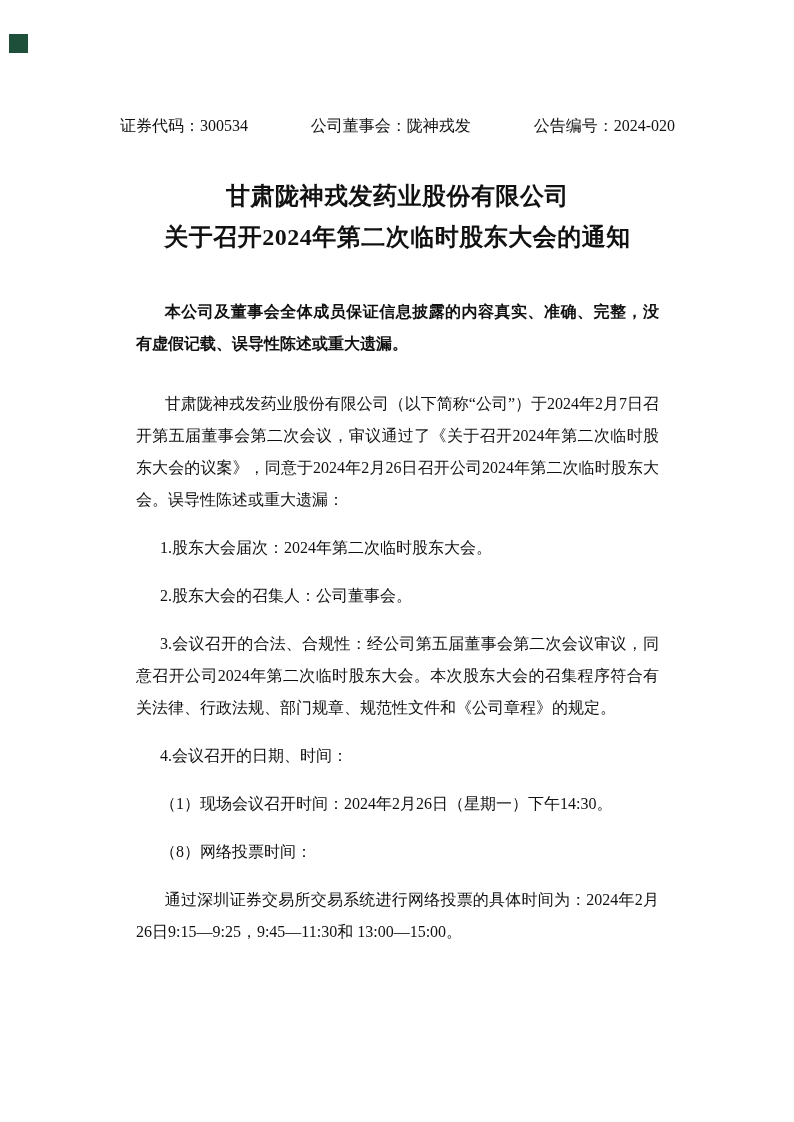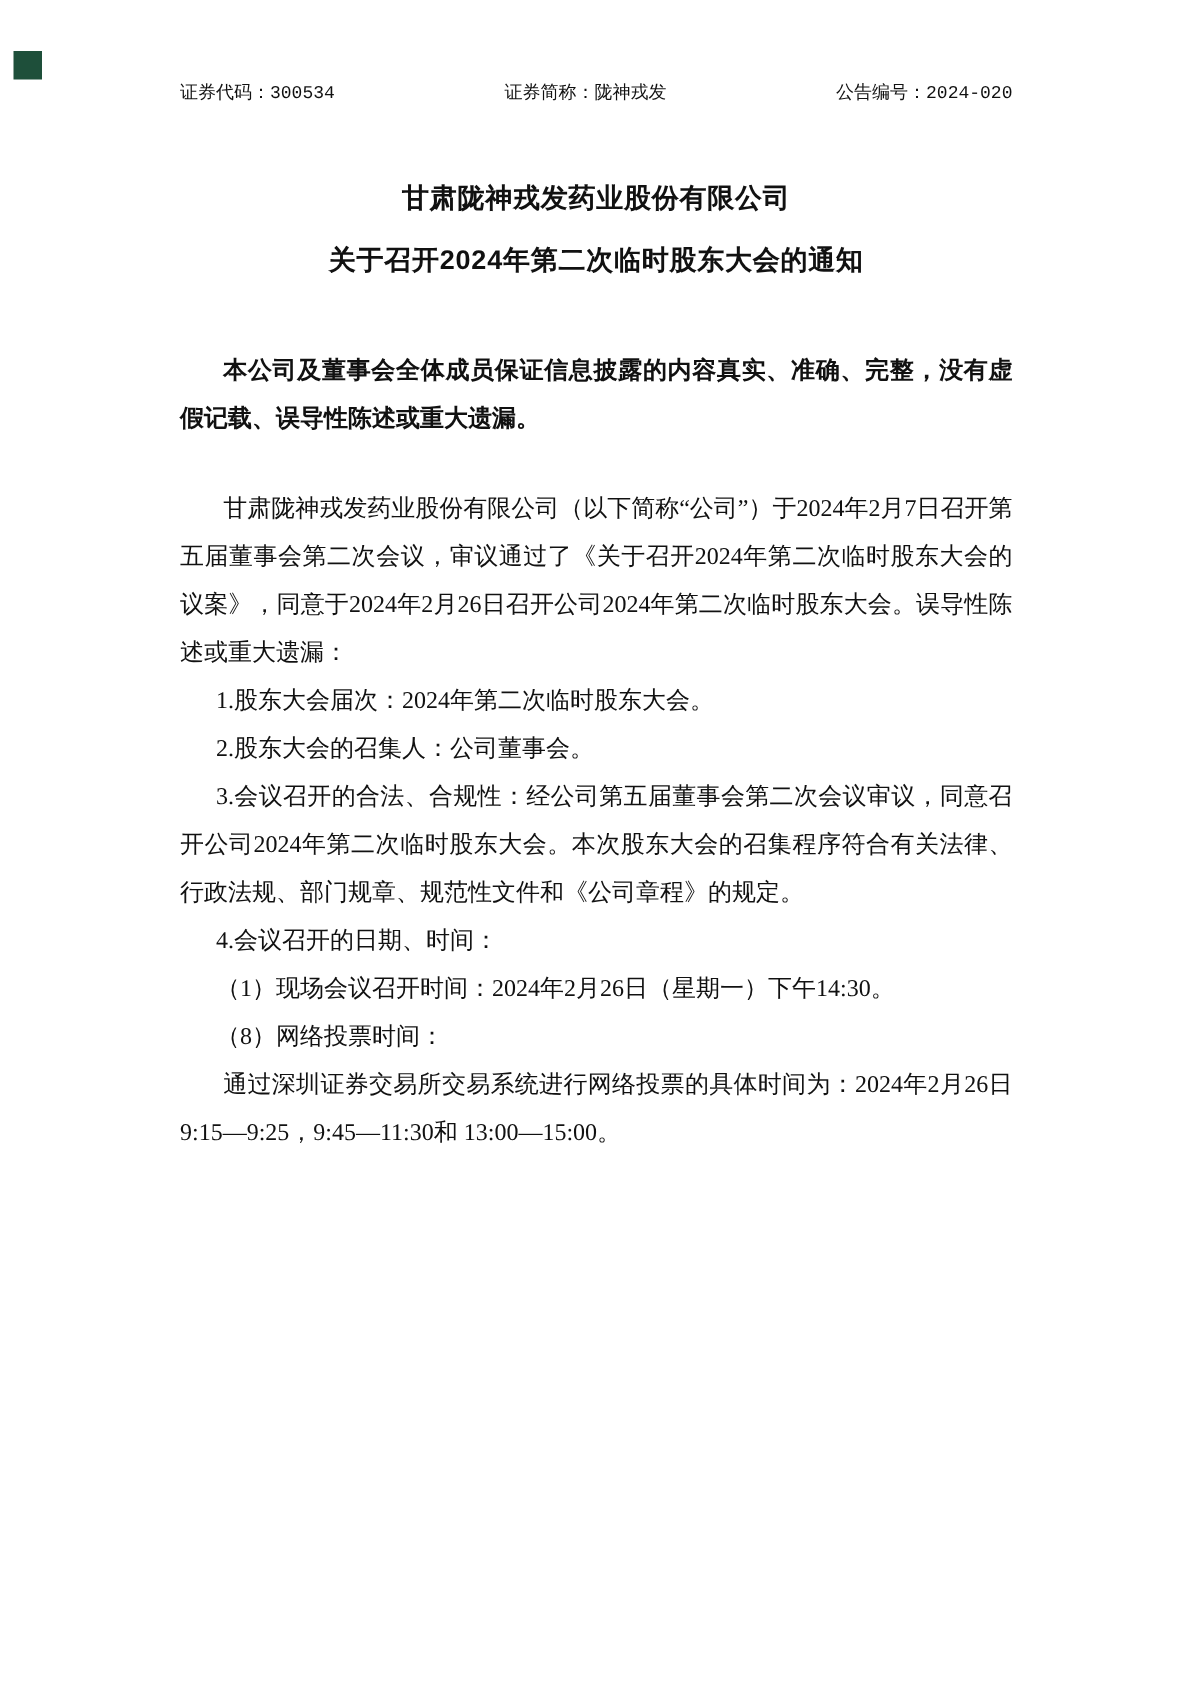--- a/index.html
+++ b/index.html
@@ -14,39 +14,38 @@
   .corner-mark {
     position: absolute; left: 9px; top: 34px;
     width: 19px; height: 19px;
     background: #1e4f3a;
   }
   .content {
     position: absolute; left: 120px; top: 0;
     width: 555px;
   }
   .header-row {
-    margin-top: 52px;
+    margin-top: 116px;
     display: flex;
     justify-content: space-between;
-    font-size: 12px;
+    font-size: 16px;
     line-height: 20px;
     white-space: nowrap;
-    font-family: Liberation Mono, monospace;
   }
   .doc-title {
     margin: 0;
     text-align: center;
-    font-family: Liberation Sans, sans-serif;
+    font-family: Liberation Serif, serif;
     font-weight: 700;
-    font-size: 18px;
+    font-size: 24px;
     line-height: 41px;
     letter-spacing: 0.5px;
   }
   .titles { margin-top: 40px; }
-  p { margin: 0; }
+  p { margin: 16px; }
   .statement {
     margin-top: 38px;
     font-family: "Liberation Sans", "DejaVu Sans", sans-serif;
     font-weight: 700;
     font-size: 16px;
     line-height: 32px;
     text-align: justify;
     text-indent: 1.8em;
   }
   .body-text {
@@ -65,21 +64,21 @@
 </style>
 </head>
 <body>
 
 <div class="corner-mark"></div>
 
 <div class="content">
 
   <div class="header-row">
     <span>证券代码：300534</span>
-    <span>证券简称：陇神戎发</span>
+    <span>公司董事会：陇神戎发</span>
     <span>公告编号：2024-020</span>
   </div>
 
   <div class="titles">
     <h1 class="doc-title">甘肃陇神戎发药业股份有限公司</h1>
     <h1 class="doc-title">关于召开2024年第二次临时股东大会的通知</h1>
   </div>
 
   <p class="statement">本公司及董事会全体成员保证信息披露的内容真实、准确、完整，没有虚假记载、误导性陈述或重大遗漏。</p>
 

